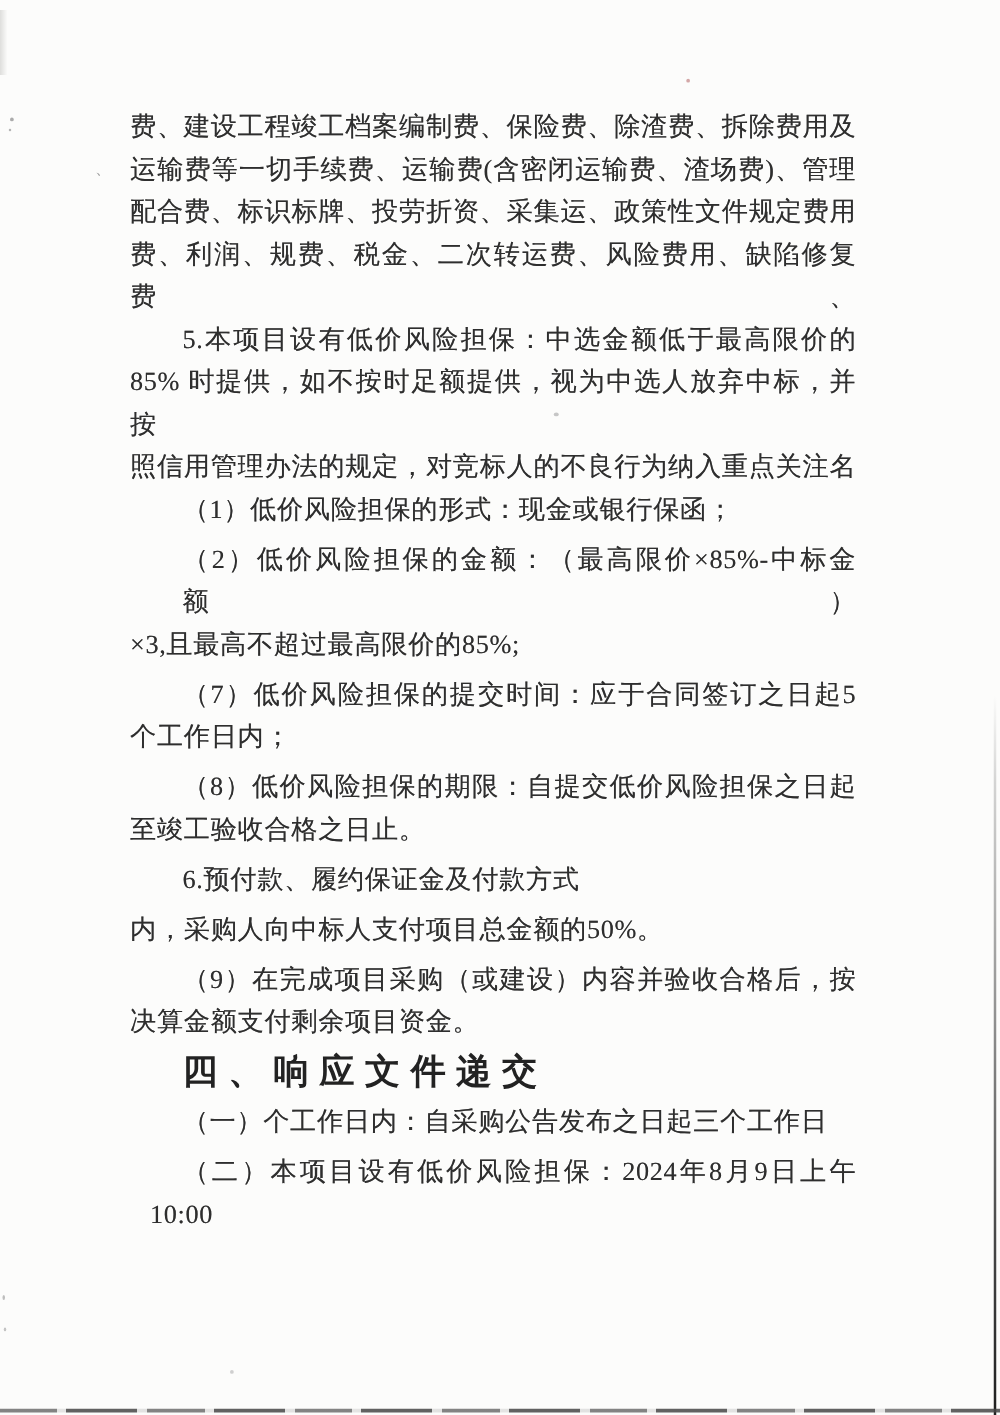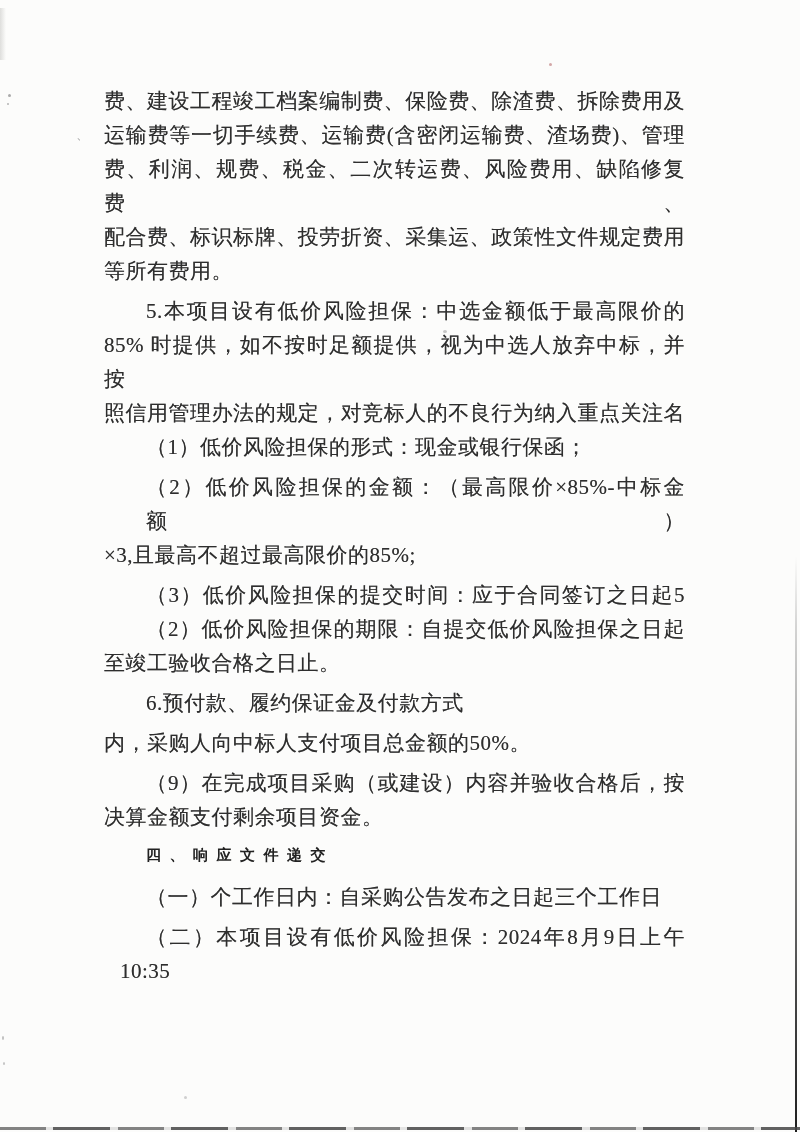--- a/index.html
+++ b/index.html
@@ -24,23 +24,23 @@
     text-shadow:0 0 0.5px rgba(46,46,46,0.55);
   }
   .line.j{
     text-align:justify;
     text-align-last:justify;
   }
   .line.indent{padding-left:42px;}
   .line.end{margin-bottom:6px;}
   .line.hang{padding-left:16px;}
   .line.bold{
-    font-family:Liberation Mono, monospace;
+    font-family:Liberation Sans, sans-serif;
     font-weight:bold;
-    font-size:15px;
+    font-size:28px;
     letter-spacing:8.5px;
     color:#222;
     text-shadow:none;
   }
   
   .edge-line-right{
     position:absolute;
     left:795px;top:556px;
     width:2px;height:576px;
     background:linear-gradient(180deg,
@@ -93,37 +93,37 @@
   <span class="speck s2"></span>
   <span class="speck s3"></span>
   <span class="speck s4"></span>
   <span class="speck s5"></span>
   <span class="speck s6"></span>
   <span class="speck s7"></span>
 
   <div class="text-block" id="doc-lines">
       <div class="line j">费、建设工程竣工档案编制费、保险费、除渣费、拆除费用及</div>
       <div class="line j">运输费等一切手续费、运输费(含密闭运输费、渣场费)、管理</div>
+      <div class="line j">配合费、标识标牌、投劳折资、采集运、政策性文件规定费用</div>
       <div class="line j">费、利润、规费、税金、二次转运费、风险费用、缺陷修复费、</div>
-      <div class="line j">配合费、标识标牌、投劳折资、采集运、政策性文件规定费用</div>
-      <div class="line end">等所有费用。</div>
       <div class="line j indent">5.本项目设有低价风险担保：中选金额低于最高限价的</div>
       <div class="line j">85% 时提供，如不按时足额提供，视为中选人放弃中标，并按</div>
       <div class="line j">照信用管理办法的规定，对竞标人的不良行为纳入重点关注名</div>
       <div class="line indent end">（1）低价风险担保的形式：现金或银行保函；</div>
       <div class="line j indent">（2）低价风险担保的金额：（最高限价×85%-中标金额）</div>
       <div class="line end">×3,且最高不超过最高限价的85%;</div>
-      <div class="line j indent">（3）低价风险担保的提交时间：应于合同签订之日起5</div>
-      <div class="line j indent">（2）低价风险担保的期限：自提交低价风险担保之日起</div>
+      <div class="line j indent">（7）低价风险担保的提交时间：应于合同签订之日起5</div>
+      <div class="line end">个工作日内；</div>
+      <div class="line j indent">（8）低价风险担保的期限：自提交低价风险担保之日起</div>
       <div class="line end">至竣工验收合格之日止。</div>
       <div class="line indent end">6.预付款、履约保证金及付款方式</div>
       <div class="line end">内，采购人向中标人支付项目总金额的50%。</div>
       <div class="line j indent">（9）在完成项目采购（或建设）内容并验收合格后，按</div>
       <div class="line end">决算金额支付剩余项目资金。</div>
       <div class="line indent end bold">四、响应文件递交</div>
       <div class="line indent end">（一）个工作日内：自采购公告发布之日起三个工作日</div>
       <div class="line j indent">（二）本项目设有低价风险担保：2024年8月9日上午</div>
-      <div class="line end hang">10:35</div>
+      <div class="line end hang">10:00</div>
     </div>
 
   <div class="edge-line-right"></div>
   <div class="edge-line-bottom"></div>
 </div>
 
 </body></html>

